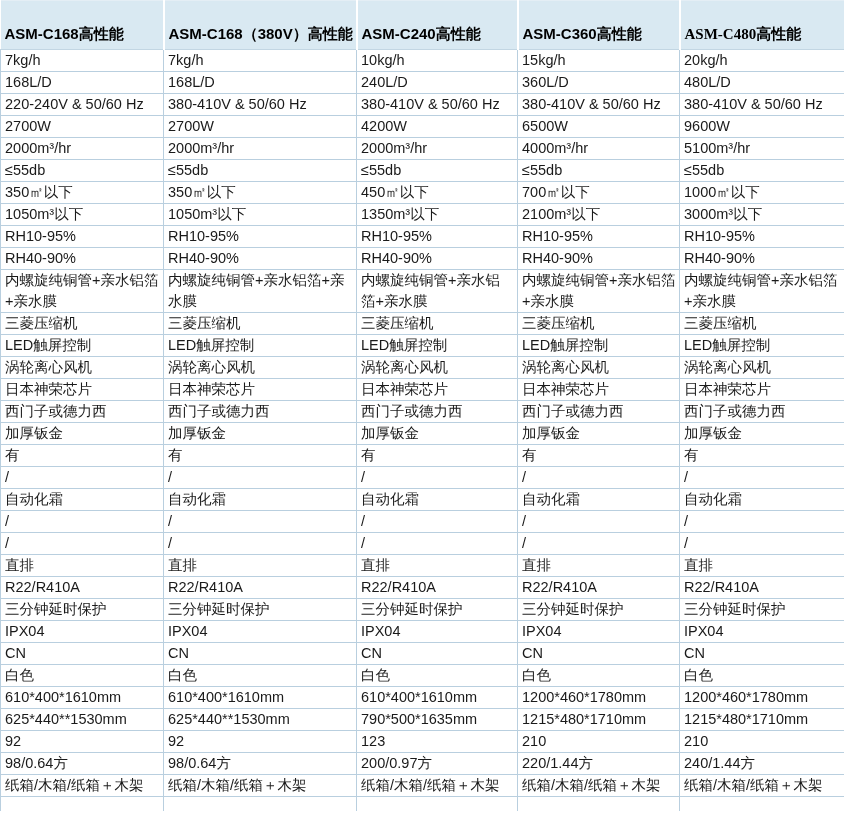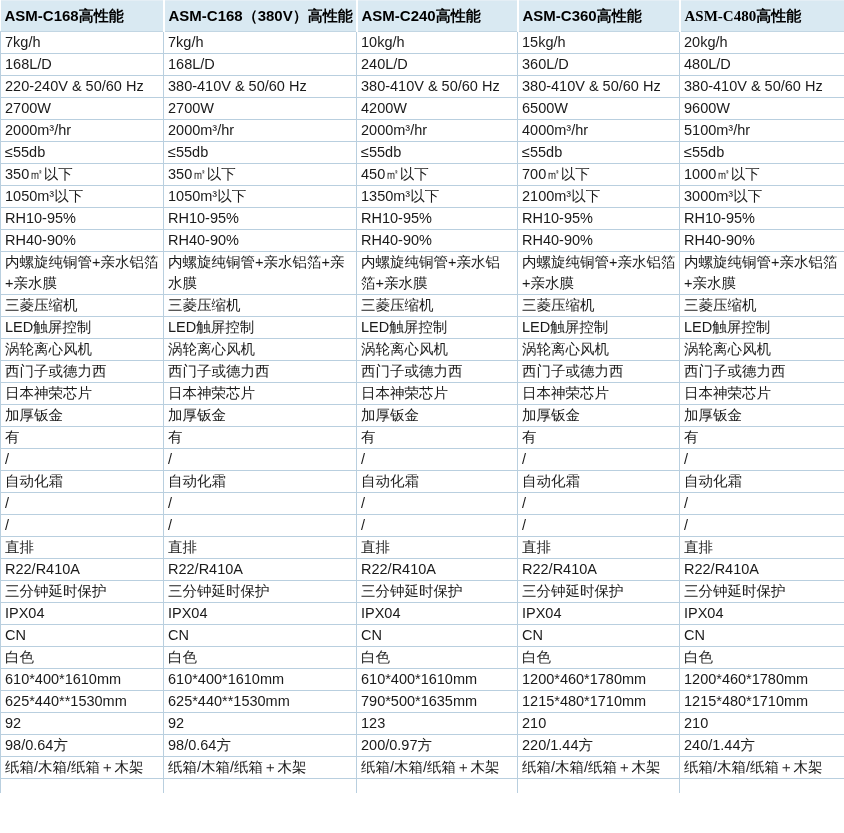--- a/index.html
+++ b/index.html
@@ -26,21 +26,21 @@
   table.spec-table col.c5 { width: 165px; }
 
   table.spec-table th {
     background: #d9e9f2;
     color: #000000;
     font-size: 15px;
     font-weight: bold;
     text-align: left;
     vertical-align: middle;
     height: 28px;
-    padding: 1px 3px 1px 4px;
+    padding: 19px 3px 1px 4px;
     border-right: 2px solid #ffffff;
     border-top: 1px solid #e4eef5;
     border-bottom: 1px solid #c2d6e3;
     white-space: nowrap;
     overflow: hidden;
   }
   table.spec-table th:last-child {
     border-right: 1px solid #c2d6e3;
     font-family: Liberation Serif, serif;
   }
@@ -176,32 +176,32 @@
           <td>LED触屏控制</td>
         </tr>
         <tr>
           <td>涡轮离心风机</td>
           <td>涡轮离心风机</td>
           <td>涡轮离心风机</td>
           <td>涡轮离心风机</td>
           <td>涡轮离心风机</td>
         </tr>
         <tr>
-          <td>西门子或德力西</td>
-          <td>西门子或德力西</td>
-          <td>西门子或德力西</td>
-          <td>西门子或德力西</td>
-          <td>西门子或德力西</td>
-        </tr>
-        <tr>
-          <td>日本神荣芯片</td>
-          <td>日本神荣芯片</td>
-          <td>日本神荣芯片</td>
-          <td>日本神荣芯片</td>
-          <td>日本神荣芯片</td>
+          <td>日本神荣芯片</td>
+          <td>日本神荣芯片</td>
+          <td>日本神荣芯片</td>
+          <td>日本神荣芯片</td>
+          <td>日本神荣芯片</td>
+        </tr>
+        <tr>
+          <td>西门子或德力西</td>
+          <td>西门子或德力西</td>
+          <td>西门子或德力西</td>
+          <td>西门子或德力西</td>
+          <td>西门子或德力西</td>
         </tr>
         <tr>
           <td>加厚钣金</td>
           <td>加厚钣金</td>
           <td>加厚钣金</td>
           <td>加厚钣金</td>
           <td>加厚钣金</td>
         </tr>
         <tr>
           <td>有</td>

